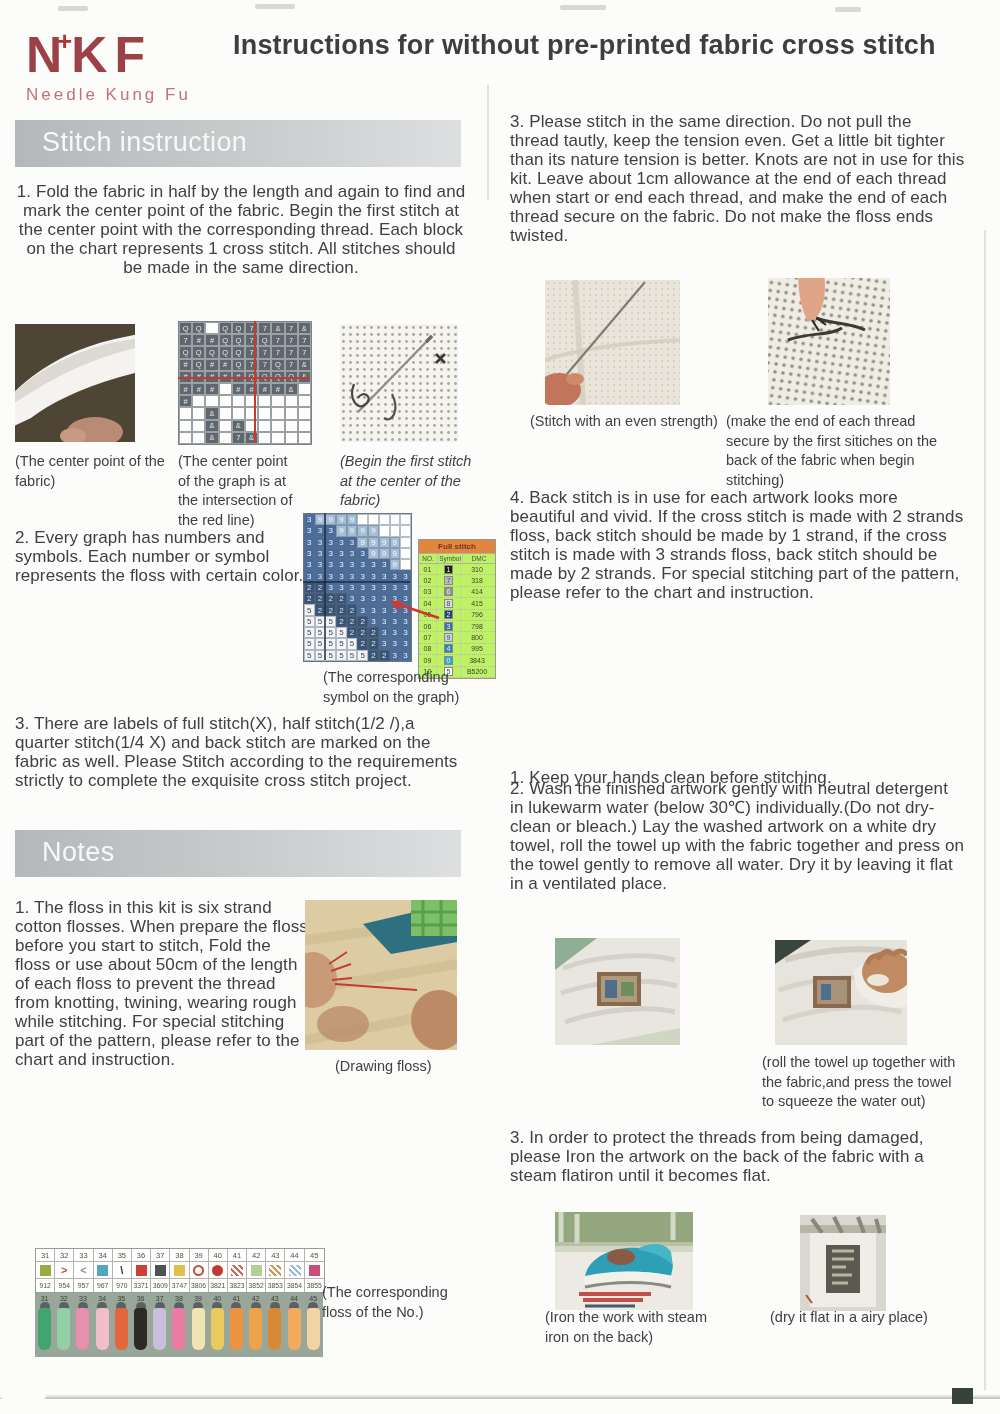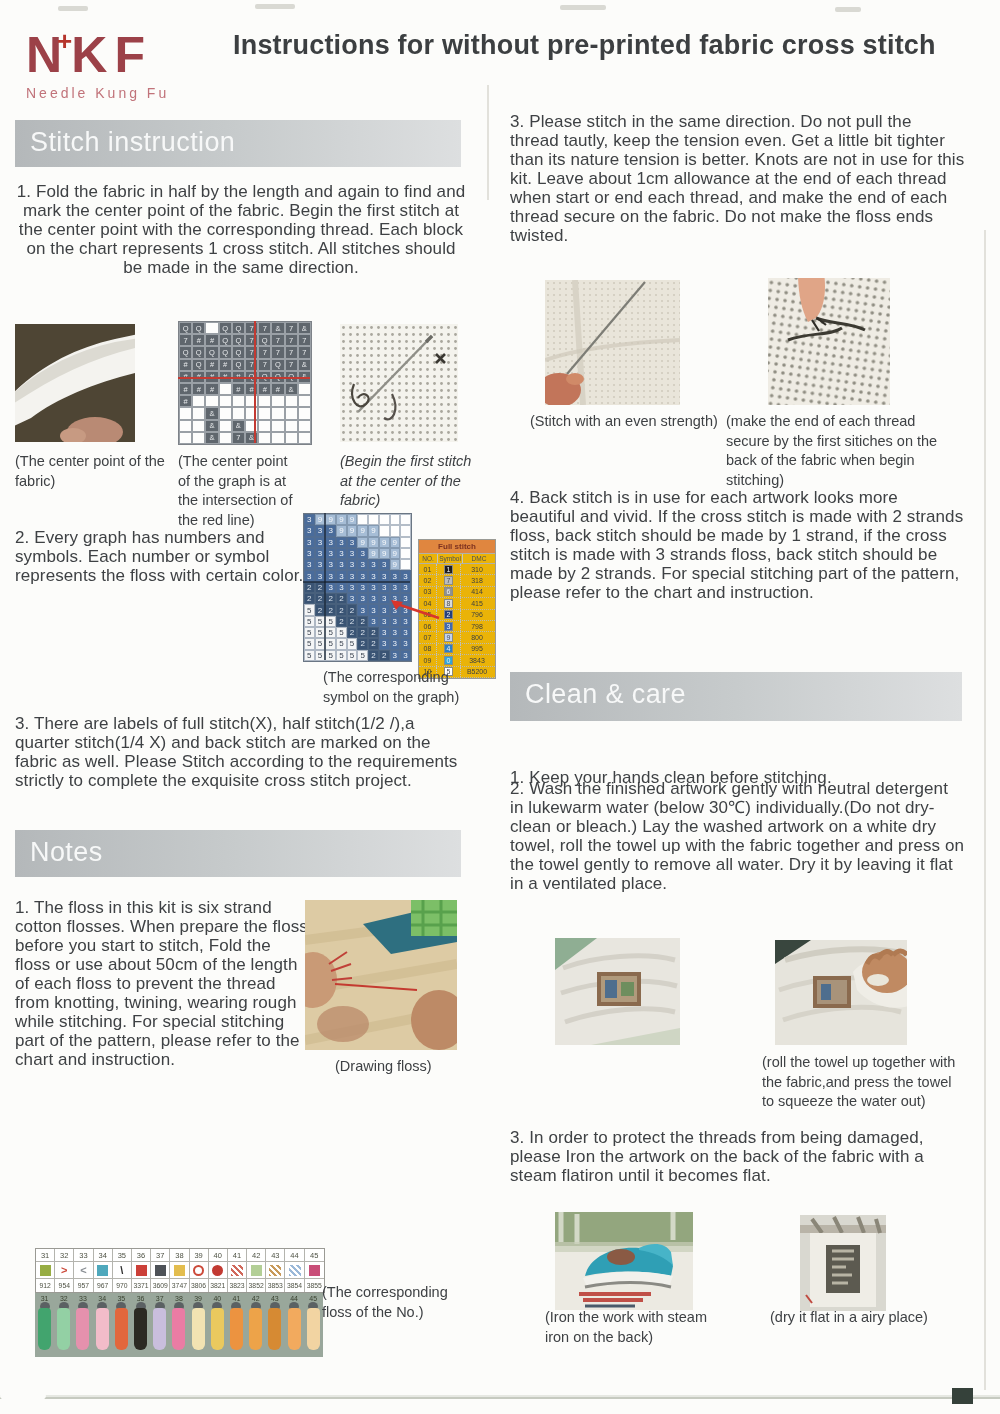--- a/index.html
+++ b/index.html
@@ -2,25 +2,25 @@
 <html><head>
 <meta charset="utf-8">
 <style>
   html,body{margin:0;padding:0;background:#e9e9e6;}
   .page{position:relative;width:1000px;height:1414px;background:#fcfcfa;
     font-family:"Liberation Sans",sans-serif;color:#3e4144;overflow:hidden;margin:0 auto;}
   .abs{position:absolute;}
   .para{font-size:17px;line-height:19px;letter-spacing:.1px;}
   .cap{font-size:14.5px;line-height:19.5px;}
   .banner{background:linear-gradient(90deg,#b4b8ba 0%,#c7cbcc 50%,#dddfe0 100%);
-    color:#f7f8f8;font-size:27px;letter-spacing:.4px;padding:7px 0 10px 15px;box-sizing:border-box;}
+    color:#f7f8f8;font-size:27px;letter-spacing:.4px;padding:7px 0 10px 27px;box-sizing:border-box;}
   
   .logo-main{font-size:50px;font-weight:bold;color:#9c4148;letter-spacing:7px;line-height:1;}
   .logo-plus{color:#b5352c;font-size:26px;vertical-align:22px;margin:0 -8px 0 -12px;font-weight:bold;}
-  .logo-sub{color:#c1737a;font-size:14px;letter-spacing:3px;margin-top:5px;}
+  .logo-sub{color:#c1737a;font-size:17px;letter-spacing:3px;margin-top:5px;}
   .title{font-size:27px;font-weight:bold;color:#3c3f41;letter-spacing:.2px;white-space:nowrap;}
   
   .photo{display:block;}
   
   #bw-grid{display:grid;grid-template-columns:repeat(10,13.2px);grid-auto-rows:12.2px;
     background:#fff;border:1px solid #7d8288;}
   .bwc{border:.5px solid #9aa0a6;background:#5f666d;color:#e7e9eb;font-size:7.5px;
     display:flex;align-items:center;justify-content:center;box-sizing:border-box;}
   .bwc.e{background:#fdfdfc;}
   .redv{position:absolute;width:2px;background:#c23a32;}
@@ -31,21 +31,21 @@
   .bgc{font-size:8px;display:flex;align-items:center;justify-content:center;
     border:.5px solid rgba(90,110,135,.45);box-sizing:border-box;}
   .c3{background:#4a6c9b;color:#eef2f7;}
   .c9{background:#a6bdd6;color:#f7f9fb;}
   .c2{background:#3a5474;color:#dde5ee;}
   .c5{background:#f4f5f6;color:#3c4450;}
   .cdot{background:#fefefe;}
   .darkv{position:absolute;width:2px;background:rgba(16,28,44,.6);}
   .darkh{position:absolute;height:2px;background:rgba(16,28,44,.6);}
   
-  #fs-table{width:76px;border:1px solid #9a9a94;background:#eab308;font-family:"Liberation Sans",sans-serif;}
+  #fs-table{width:76px;border:1px solid #9a9a94;background:#bef264;font-family:"Liberation Sans",sans-serif;}
   #fs-title{background:#e0863f;color:#7c3120;font-size:8px;font-weight:bold;text-align:center;
     padding:2px 0;border-bottom:1px solid #b0b0aa;}
   #fs-head{display:flex;border-bottom:1px solid #b0b0aa;}
   .fsh{font-size:6.5px;color:#4a4d50;text-align:center;padding:1px 0;border-right:1px solid #c4c4be;}
   .fsh:nth-child(1){width:18px;} .fsh:nth-child(2){width:24px;} .fsh:nth-child(3){width:32px;border-right:none;}
   .fsr{display:flex;border-bottom:1px dotted #b8b8b2;height:10.4px;}
   .fsc{display:flex;align-items:center;justify-content:center;border-right:1px dotted #c4c4be;box-sizing:border-box;}
   .fsc.n{width:18px;font-size:7px;color:#3c3f41;}
   .fsc.s{width:24px;}
   .fsc.d{width:32px;font-size:7px;color:#3c3f41;border-right:none;}
@@ -665,21 +665,20 @@
     <rect width="122" height="127" fill="url(#dotB)"></rect>
     <path d="M30,-5 L56,-5 C59,16 55,32 48,40 L40,44 C33,31 30,13 30,-5 Z" fill="#e0a587"></path>
     <path d="M48,40 C62,46 82,44 97,52 M20,62 C42,54 62,58 74,50" stroke="#3c3a32" stroke-width="3" fill="none"></path>
     <path d="M44,42 l7,11 m-2,-13 l9,7" stroke="#2e2c26" stroke-width="2.2"></path>
   </svg>
   <div class="abs cap" style="left:530px;top:412px;width:240px;">(Stitch with an even strength)</div>
   <div class="abs cap" style="left:726px;top:412px;width:232px;">(make the end of each thread secure by the first sitiches on the back of the fabric when begin stitching)</div>
 
   <div class="abs para" style="left:510px;top:488px;width:455px;">4. Back stitch is in use for each artwork looks more beautiful and vivid. If the cross stitch is made with 2 strands floss, back stitch should be made by 1 strand, if the cross stitch is made with 3 strands floss, back stitch should be made by 2 strands. For special stitching part of the pattern, please refer to the chart and instruction.</div>
 
-  <div class="abs banner" style="left:510px;top:672px;width:452px;height:49px;">Clean &amp; care</div>
 
   <div class="abs para" style="left:510px;top:768px;width:455px;">1. Keep your hands clean before stitching.</div>
   <div class="abs para" style="left:510px;top:779px;width:455px;">2. Wash the finished artwork gently with neutral detergent in lukewarm water (below 30℃) individually.(Do not dry-clean or bleach.) Lay the washed artwork on a white dry towel, roll the towel up with the fabric together and press on the towel gently to remove all water. Dry it by leaving it flat in a ventilated place.</div>
 
   <svg class="abs photo" style="left:555px;top:938px;" width="125" height="107" viewBox="0 0 125 107">
     <rect width="125" height="107" fill="#e8e6df"></rect>
     <polygon points="0,0 42,0 0,32" fill="#8fae93"></polygon>
     <polygon points="125,90 125,107 36,107" fill="#cfd6c4"></polygon>
     <path d="M8,30 C40,18 90,14 120,22 M6,55 C45,42 95,40 122,48 M10,84 C50,70 95,68 120,74" stroke="#d4d1c8" stroke-width="5" fill="none"></path>
     <rect x="42" y="34" width="44" height="34" fill="#8a6a4e"></rect>

